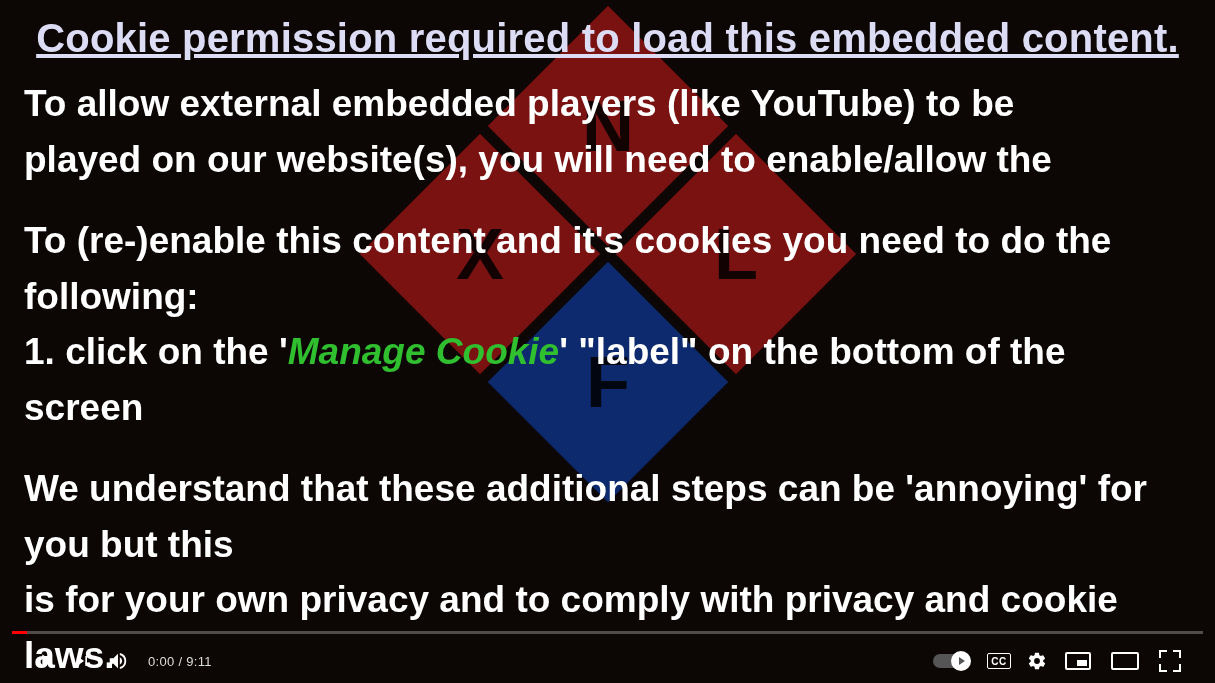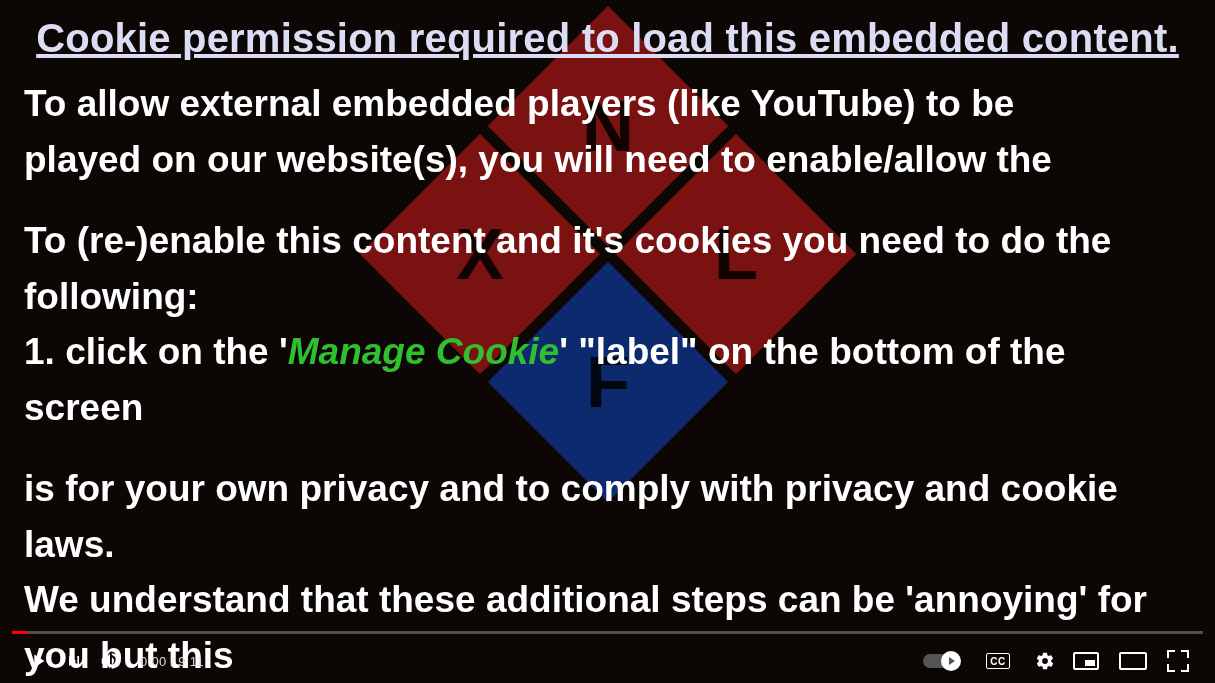--- a/index.html
+++ b/index.html
@@ -21,32 +21,32 @@
   .title { font-size: 40px; font-weight: 700; text-decoration: underline; text-align: center; color: #dcdcf5; letter-spacing: 0.2px; margin-bottom: 15px; }
   .body p { font-size: 37px; line-height: 1.5; font-weight: 700; color: #fff; }
   .body .g { color: #2fbf2f; font-style: italic; font-weight: 700; }
   .body .gi { color: #2fbf2f; font-style: italic; font-weight: 700; }
   .spacer { height: 26px; }
 
   
   .controls { position: absolute; left: 0; right: 0; bottom: 0; height: 48px; z-index: 3; }
   .progress-track { position: absolute; left: 12px; right: 12px; top: -4px; height: 3px; background: rgba(255,255,255,0.28); }
   .progress-fill { position: absolute; left: 0; top: 0; height: 100%; width: 1.3%; background: #f00; }
-  .bar { position: absolute; left: 0; right: 0; bottom: 0; height: 44px; display: flex; align-items: center; padding: 0 20px; color: #fff; }
+  .bar { position: absolute; left: 0; right: 0; bottom: 0; height: 44px; display: flex; align-items: center; padding: 0 28px; color: #fff; }
   .ctrl { width: 36px; height: 36px; display: flex; align-items: center; justify-content: center; cursor: pointer; }
   .ctrl svg { fill: #fff; }
   .time { font-size: 13px; color: #ddd; margin-left: 12px; letter-spacing: 0.3px; }
   .spacer-flex { flex: 1; }
 
   
   .toggle { width: 36px; height: 14px; border-radius: 8px; background: #555; position: relative; margin: 0 10px; cursor: pointer; }
   .toggle .knob { position: absolute; right: -2px; top: -3px; width: 20px; height: 20px; border-radius: 50%; background: #fff; display:flex; align-items:center; justify-content:center;}
   .toggle .knob::after { content:""; width:0; height:0; border-left:6px solid #555; border-top:4px solid transparent; border-bottom:4px solid transparent; margin-left:2px;}
 
-  .cc { width: 24px; height: 16px; border: 1px solid #fff; border-radius: 2px; font-size: 10px; font-weight: 700; display: flex; align-items: center; justify-content: center; margin: 0 17px; cursor:pointer; letter-spacing:0.5px;}
+  .cc { width: 24px; height: 16px; border: 1px solid #fff; border-radius: 2px; font-size: 10px; font-weight: 700; display: flex; align-items: center; justify-content: center; margin: 0 8px; cursor:pointer; letter-spacing:0.5px;}
   .mini { width: 26px; height: 18px; border: 2px solid #fff; border-radius: 2px; margin: 0 10px; position: relative; cursor:pointer;}
   .mini::after { content:""; position:absolute; right:2px; bottom:2px; width:10px; height:6px; background:#fff;}
   .theater { width: 28px; height: 18px; border: 2px solid #fff; border-radius: 2px; margin:0 10px; cursor:pointer;}
   .full { width: 22px; height: 22px; margin: 0 6px 0 10px; position: relative; cursor:pointer;}
   .full i{position:absolute;width:8px;height:8px;border:2px solid #fff;}
   .full .tl{left:0;top:0;border-right:none;border-bottom:none;}
   .full .tr{right:0;top:0;border-left:none;border-bottom:none;}
   .full .bl{left:0;bottom:0;border-right:none;border-top:none;}
   .full .br{right:0;bottom:0;border-left:none;border-top:none;}
 </style>
@@ -74,22 +74,22 @@
     <div class="title">Cookie permission required to load this embedded content.</div>
     <div class="body">
       <p>To allow external embedded players (like YouTube) to be</p>
       <p>played on our website(s), you will need to enable/allow the</p>
       <div class="spacer"></div>
       <p>To (re-)enable this content and it's cookies you need to do the following:</p>
       <p>
         <span>1. click on the '</span><span class="g">Manage Cookie</span><span>' "label" on the bottom of the screen</span>
       </p>
       <div class="spacer"></div>
+      <p>We understand that these additional steps can be 'annoying' for you but this</p>
       <p>is for your own privacy and to comply with privacy and cookie laws.</p>
-      <p>We understand that these additional steps can be 'annoying' for you but this</p>
     </div>
   </div>
 
   <div class="controls">
     <div class="progress-track">
       <div class="progress-fill"></div>
     </div>
     <div class="bar">
       <div class="ctrl">
         <svg width="22" height="22" viewBox="0 0 24 24">

